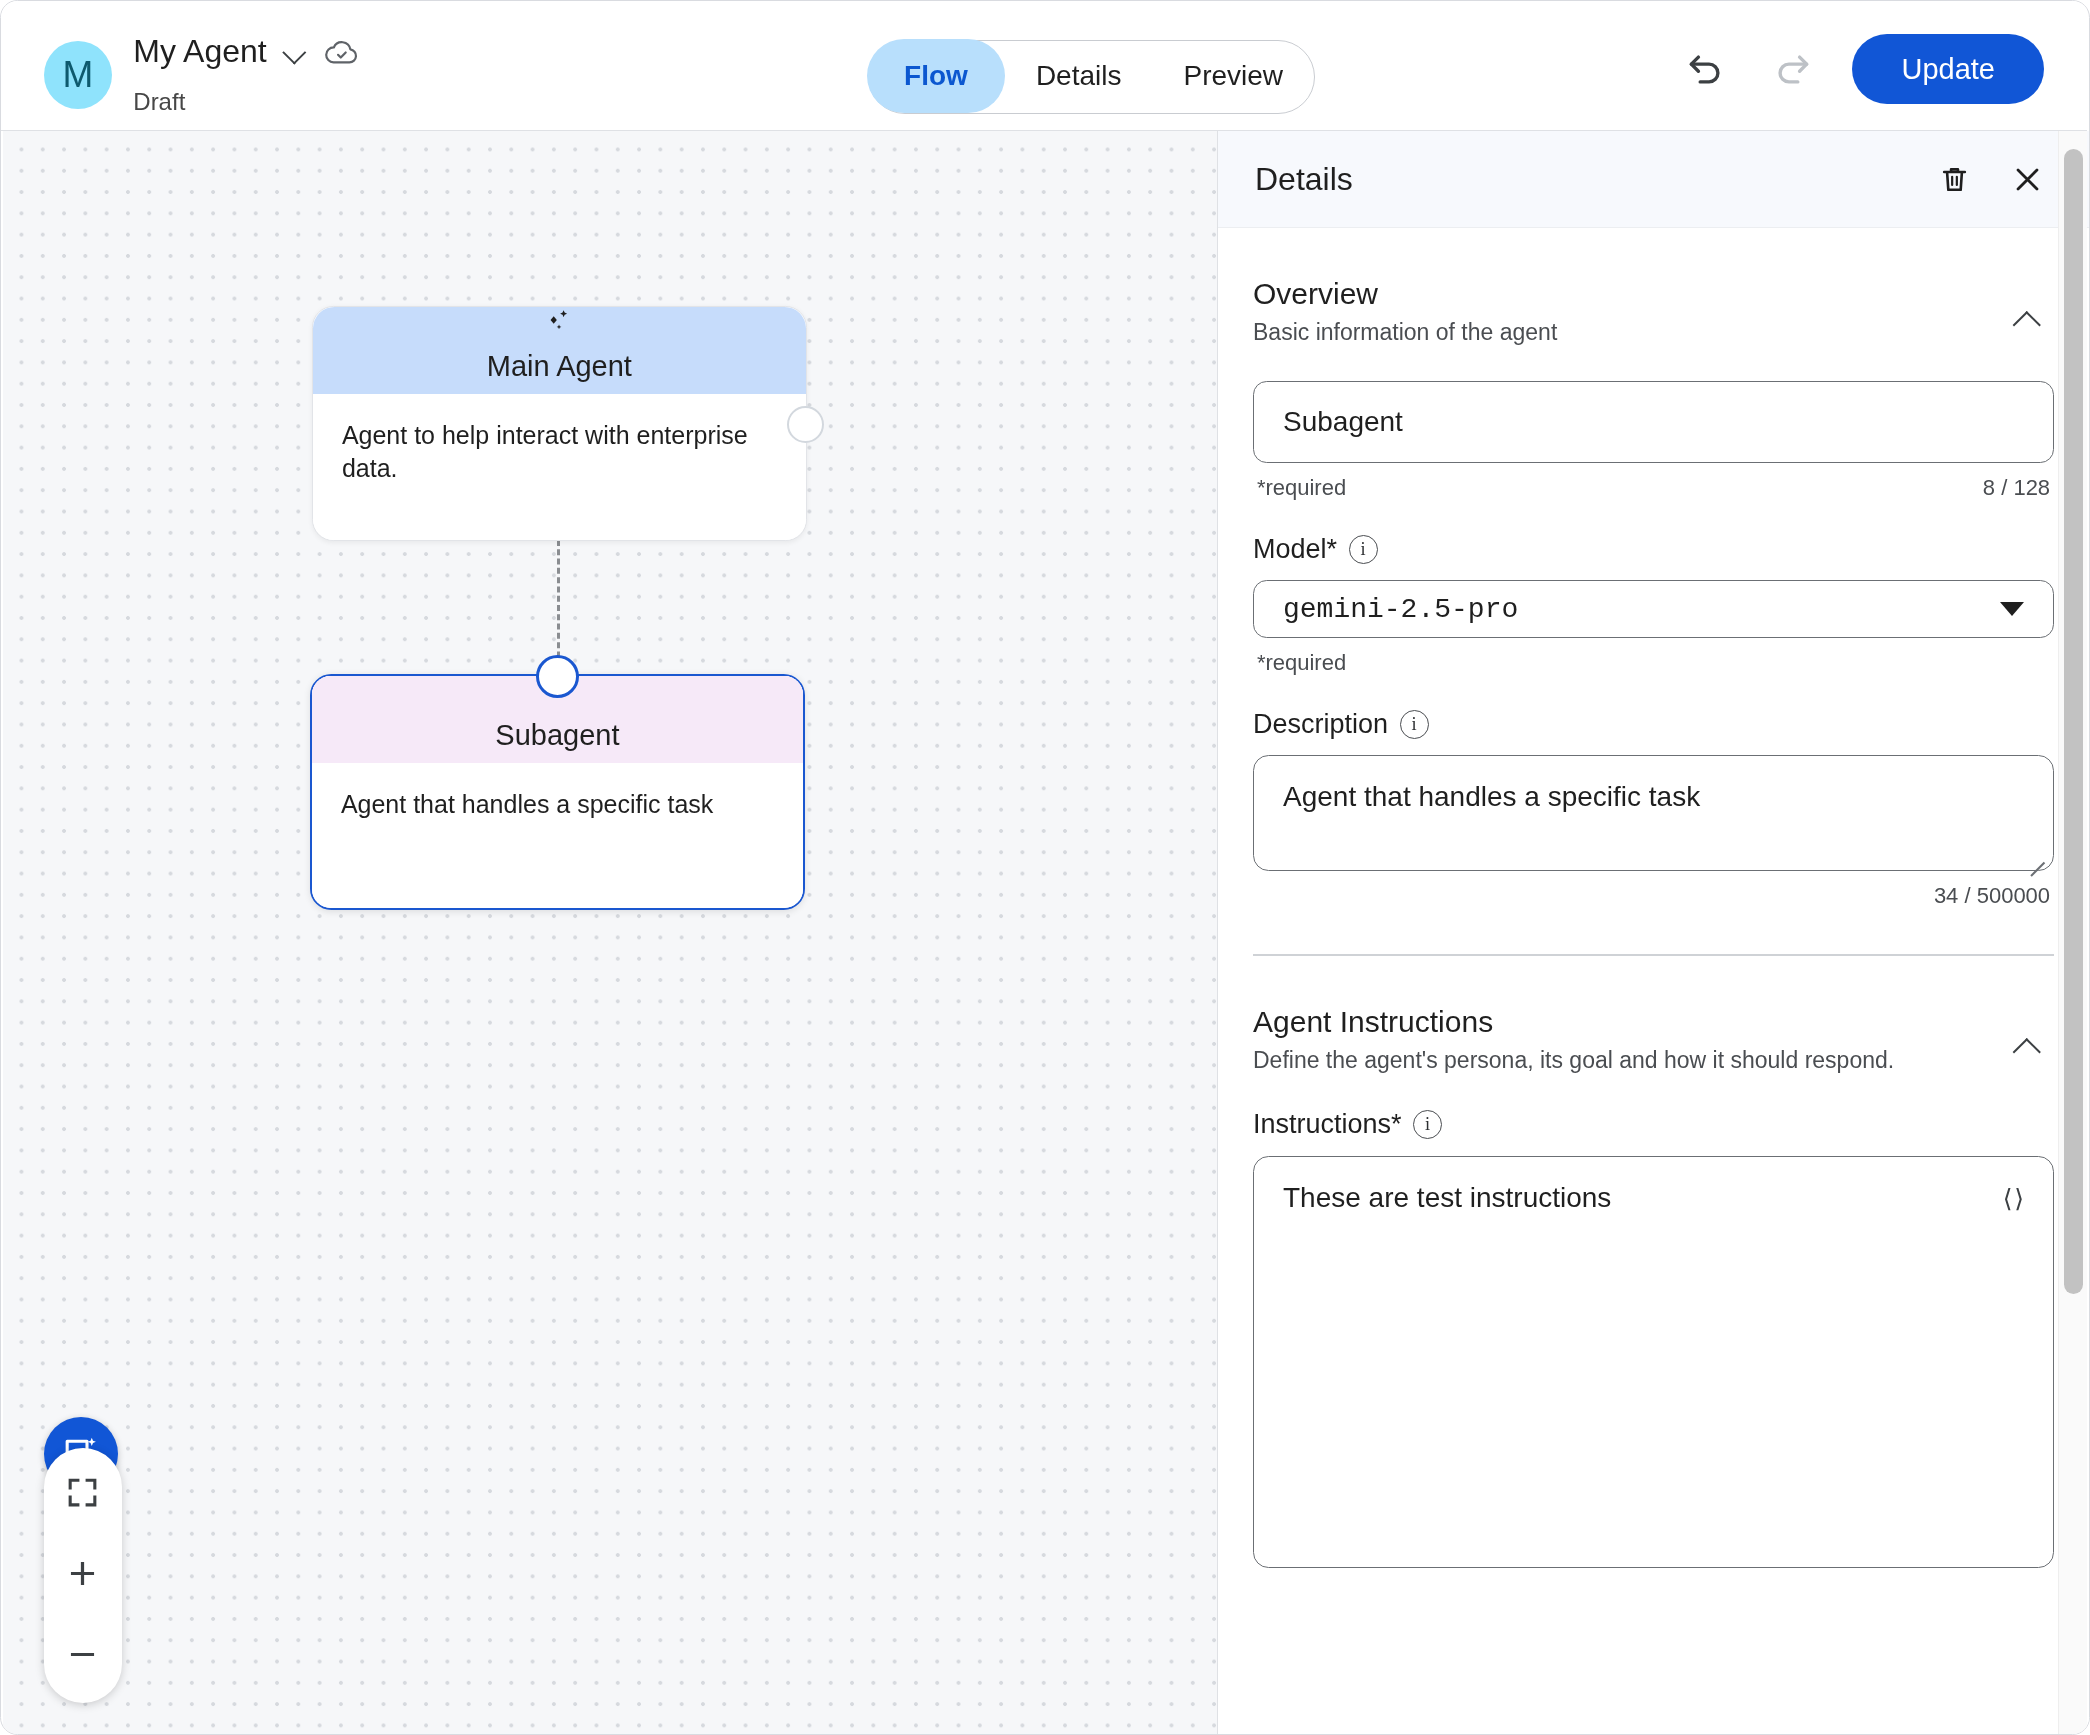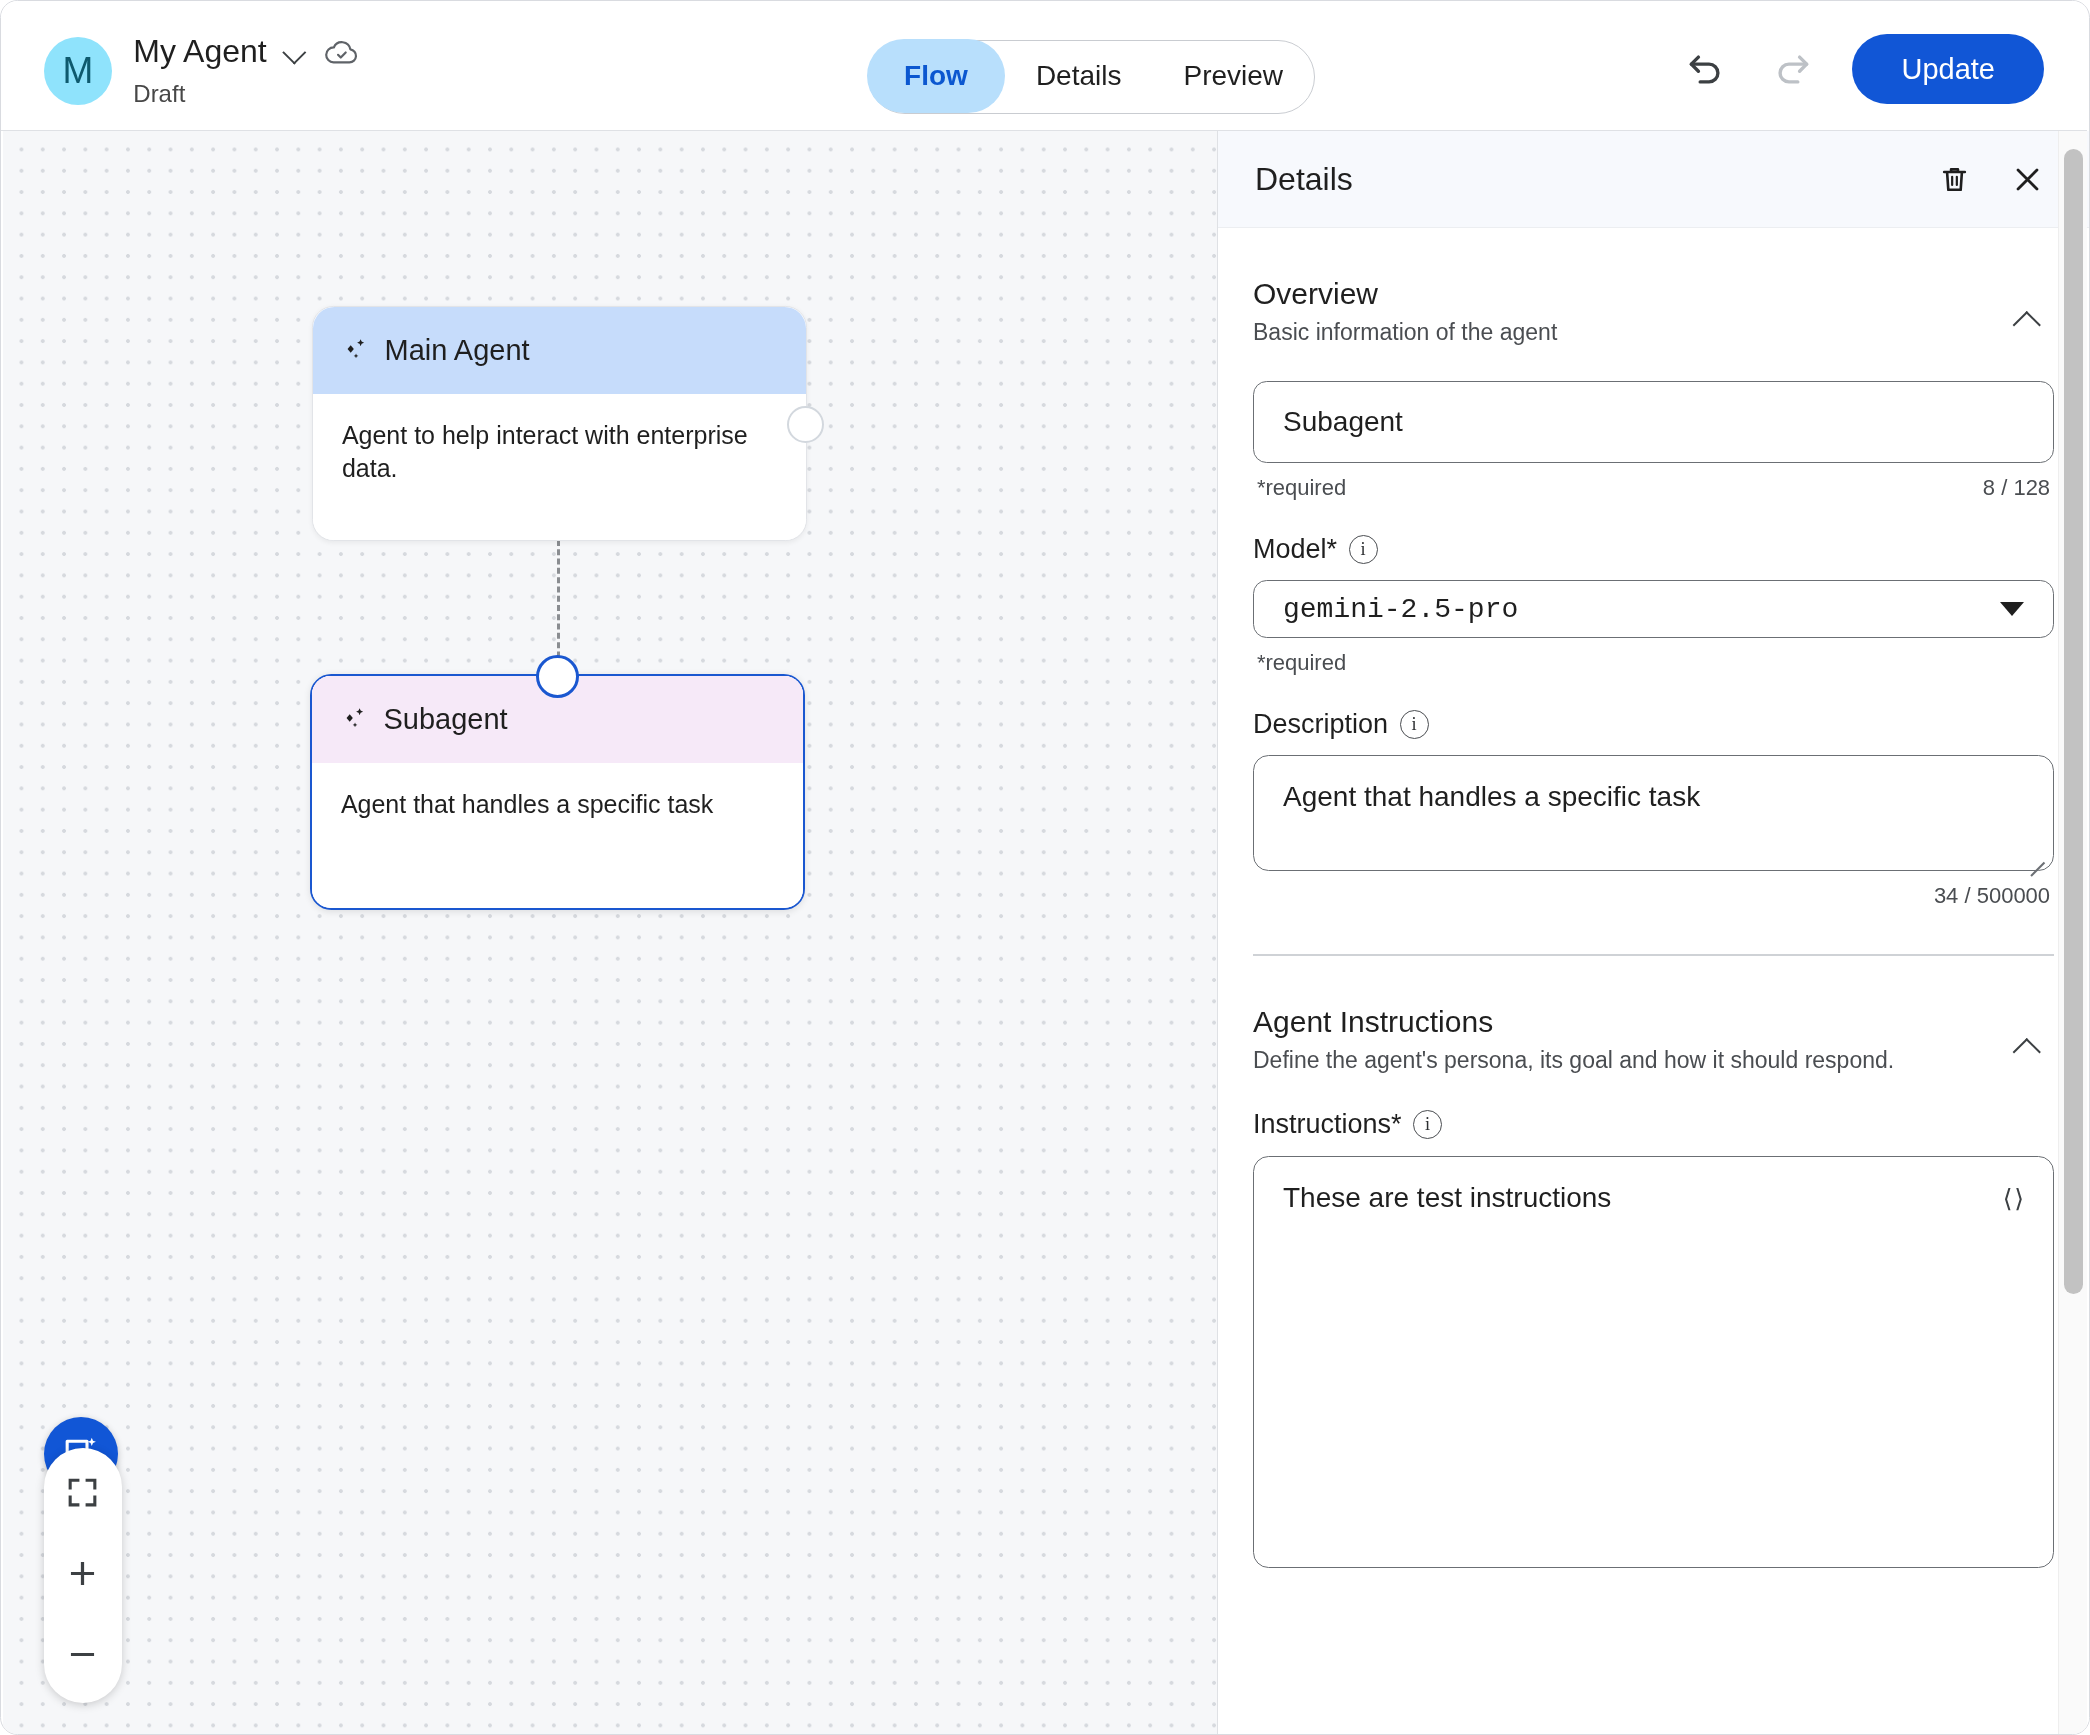--- a/index.html
+++ b/index.html
@@ -37,21 +37,21 @@
   }
   .avatar {
     width: 68px; height: 68px; border-radius: 50%;
     background: #8fe3fc;
     color: #0e5a6e;
     font-size: 37px;
     display: flex; align-items: center; justify-content: center;
     font-weight: 400;
     letter-spacing: 0;
   }
-  .brand-text { display: flex; flex-direction: column; gap: 11px; }
+  .brand-text { display: flex; flex-direction: column; gap: 19px; }
   .brand-row { display: flex; align-items: center; gap: 15.5px; }
   .agent-title {
     font-size: 32px; color: #1f1f1f; font-weight: 400; line-height: 1.1;
   }
   .chev-down {
     width: 25px; height: 25px; position: relative; cursor: pointer;
   }
   .chev-down::before {
     content: ""; position: absolute; left: 3.9px; top: 4.9px;
     width: 14.6px; height: 14.6px;
@@ -135,21 +135,21 @@
   .node-inner {
     border-radius: 21.3px;
     overflow: hidden;
     background: #ffffff;
     height: 100%;
   }
   .node-head {
     height: 87px;
     display: flex; align-items: center; gap: 13.6px;
     padding: 0 29px;
-    font-size: 29px; color: #1f1f1f;
+    font-size: 29px; color: #1f1f1f; flex-direction: column;
   }
   .node-body {
     padding: 25px 29px 0 29px;
     font-size: 25px; color: #1f1f1f; line-height: 1.33;
   }
 
   #node-main {
     left: 309px; top: 175px; height: 235px;
     border: 1.9px solid #e2e4e8;
     box-shadow: 0 1.9px 5.8px rgba(0,0,0,0.06);

